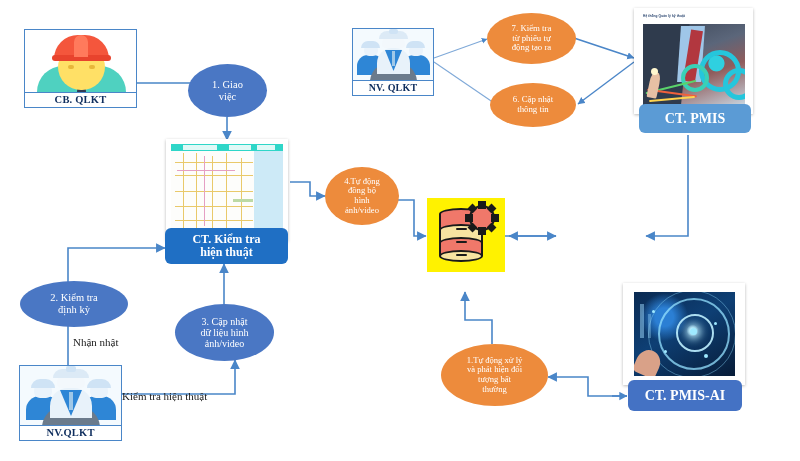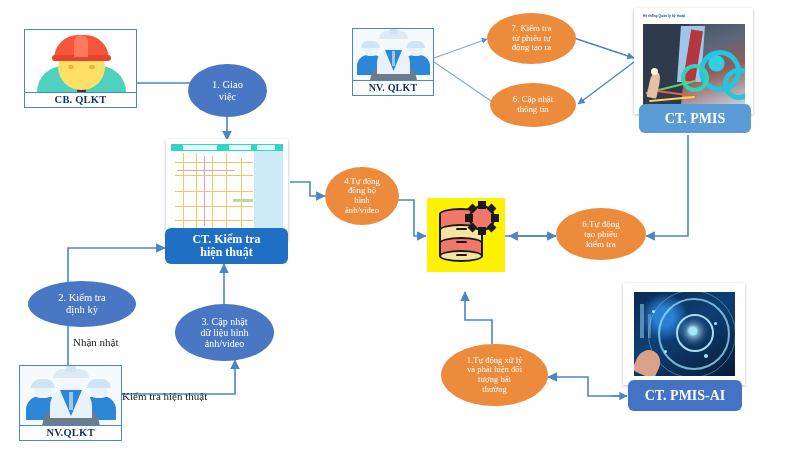--- a/index.html
+++ b/index.html
@@ -237,21 +237,21 @@
       <div style="position:absolute;left:11px;top:24px;width:8px;height:8px;background:#1a1a1a;"></div>
       <div style="position:absolute;left:-2px;top:11px;width:8px;height:8px;background:#1a1a1a;"></div>
       <div style="position:absolute;left:24px;top:11px;width:8px;height:8px;background:#1a1a1a;"></div>
       <div style="position:absolute;left:2px;top:2px;width:7px;height:7px;background:#1a1a1a;transform:rotate(45deg);"></div>
       <div style="position:absolute;left:21px;top:2px;width:7px;height:7px;background:#1a1a1a;transform:rotate(45deg);"></div>
       <div style="position:absolute;left:2px;top:21px;width:7px;height:7px;background:#1a1a1a;transform:rotate(45deg);"></div>
       <div style="position:absolute;left:21px;top:21px;width:7px;height:7px;background:#1a1a1a;transform:rotate(45deg);"></div>
     </div>
   </div>
 
-  <div class="ellipse ell-blue" style="left:28px;top:281px;width:108px;height:46px;font-size:10.5px;">
+  <div class="ellipse ell-blue" style="left:20px;top:281px;width:108px;height:46px;font-size:10.5px;">
     <span style="white-space:pre-line;">2. Kiểm tra
 định kỳ</span>
   </div>
 
   <div class="ellipse ell-blue" style="left:175px;top:304px;width:99px;height:57px;font-size:10px;">
     <span style="white-space:pre-line;">3. Cập nhật
 dữ liệu hình
 ảnh/video</span>
   </div>
 
@@ -324,25 +324,20 @@
       <div class="line" style="left:4px;top:68px;width:50px;background:#f0603c;transform:rotate(8deg);"></div>
       <div class="line" style="left:6px;top:74px;width:46px;background:#ffd34d;transform:rotate(-5deg);"></div>
       <div class="finger" style="left:6px;top:48px;width:10px;height:26px;transform:rotate(12deg);"></div>
       <div class="dot" style="position:absolute;left:8px;top:44px;width:7px;height:7px;border-radius:50%;background:#fff7cf;"></div>
     </div>
   </div>
   <div class="chip chip-lightblue" style="left:639px;top:104px;width:112px;height:29px;font-size:14px;">
       <span>CT. PMIS</span>
     </div>
 
-  <div class="ellipse ell-orange" style="left:556px;top:208px;width:90px;height:52px;font-size:9px;">
-    <span style="white-space:pre-line;">6.Tự động
-tạo phiếu
-kiểm tra</span>
-  </div>
 
   <div class="card" style="left:623px;top:283px;width:122px;height:102px;">
     <div class="photo-ai" style="left:11px;top:9px;right:10px;bottom:9px;">
       <div class="ring" style="left:24px;top:6px;width:68px;height:68px;"></div>
       <div class="ring thin" style="left:14px;top:-2px;width:86px;height:86px;"></div>
       <div class="ring" style="left:42px;top:22px;width:34px;height:34px;border-color:rgba(190,240,255,.9);"></div>
       <div class="dot" style="left:56px;top:36px;width:7px;height:7px;box-shadow:0 0 9px 4px #bff0ff;"></div>
       <div class="dot" style="left:18px;top:18px;width:3px;height:3px;"></div>
       <div class="dot" style="left:80px;top:30px;width:3px;height:3px;"></div>
       <div class="dot" style="left:30px;top:58px;width:3px;height:3px;"></div>

